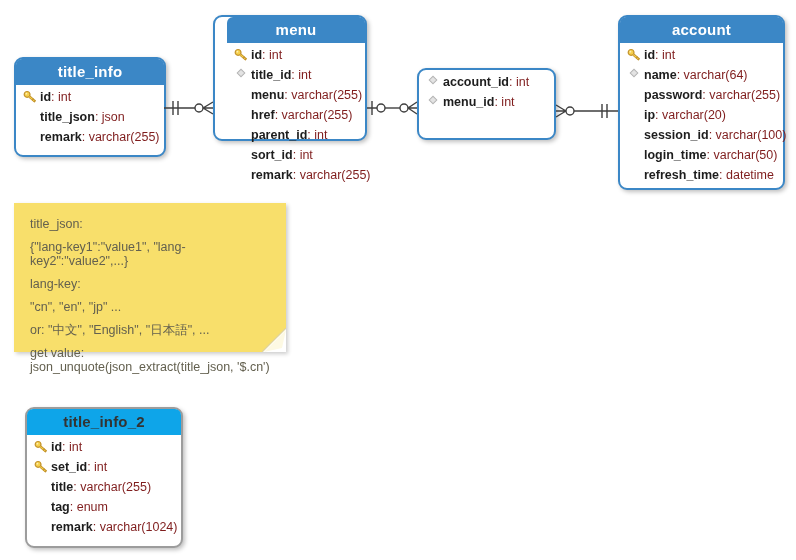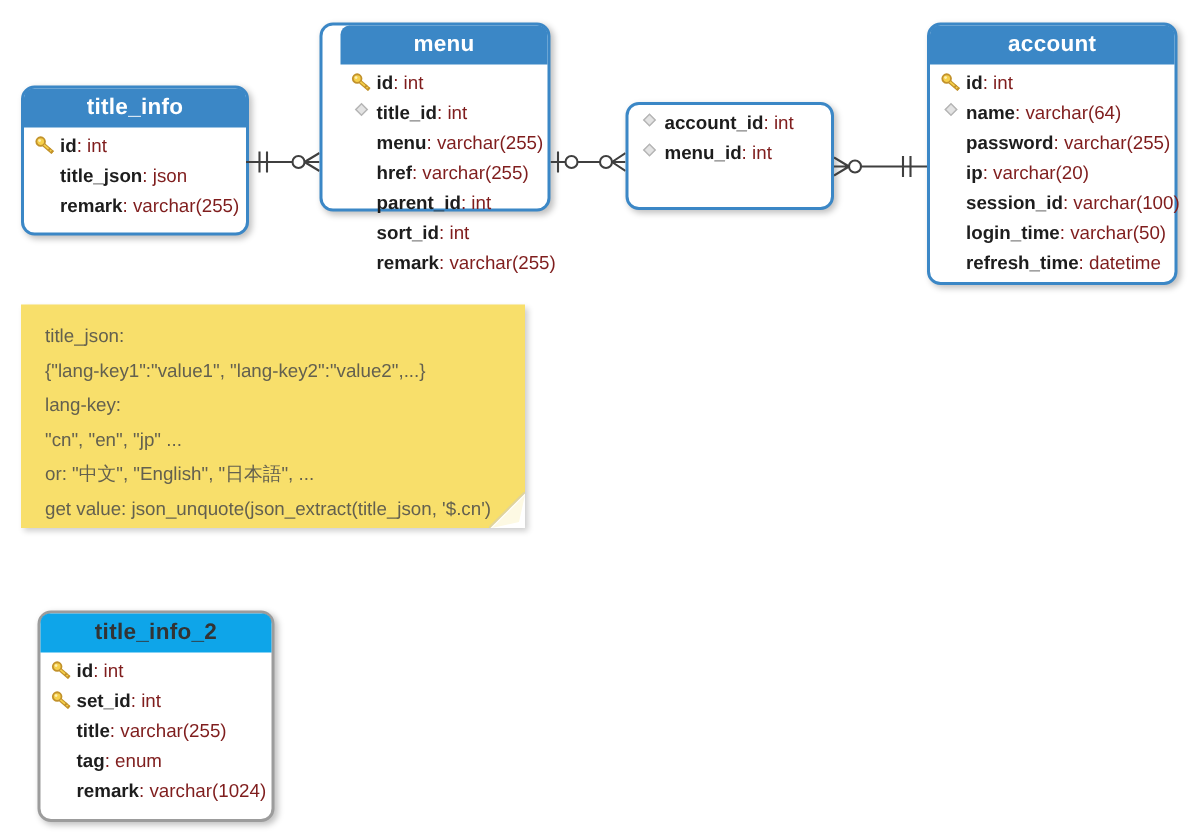--- a/index.html
+++ b/index.html
@@ -17,21 +17,21 @@
   .ficon{width:20px;flex:none;display:flex;justify-content:center;align-items:center;}
   .fname{color:#1d1d1d;font-weight:bold;}
   .ftype{color:#7f1d1d;}
   .ftype::before{content:": ";}
 
   
   .table.gray{border-color:#9c9c9c;}
   .table.gray .thead{background:#0ea5e9;color:#333333;}
 
   
-  .note{position:absolute;left:14px;top:203px;width:336px;height:149px;background:#f8df6b;
+  .note{position:absolute;left:14px;top:203px;width:272px;height:149px;background:#f8df6b;
         box-shadow:2px 2px 4px rgba(0,0,0,.2);box-sizing:border-box;
         padding:14px 14px 0 16px;color:#63604f;font-size:12.5px;}
   .nline{margin-bottom:9px;line-height:14px;}
   .nfold{position:absolute;right:0;bottom:0;}
 
   
   .rel{position:absolute;}
   .rel path{stroke:#3f3f3f;stroke-width:1.4;fill:none;}
   .rel circle{stroke:#3f3f3f;stroke-width:1.4;fill:#ffffff;}
 

